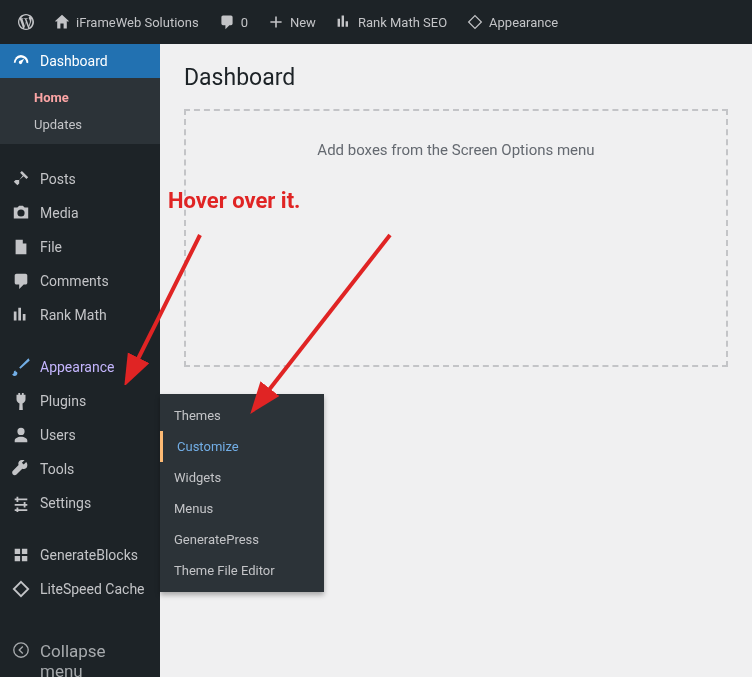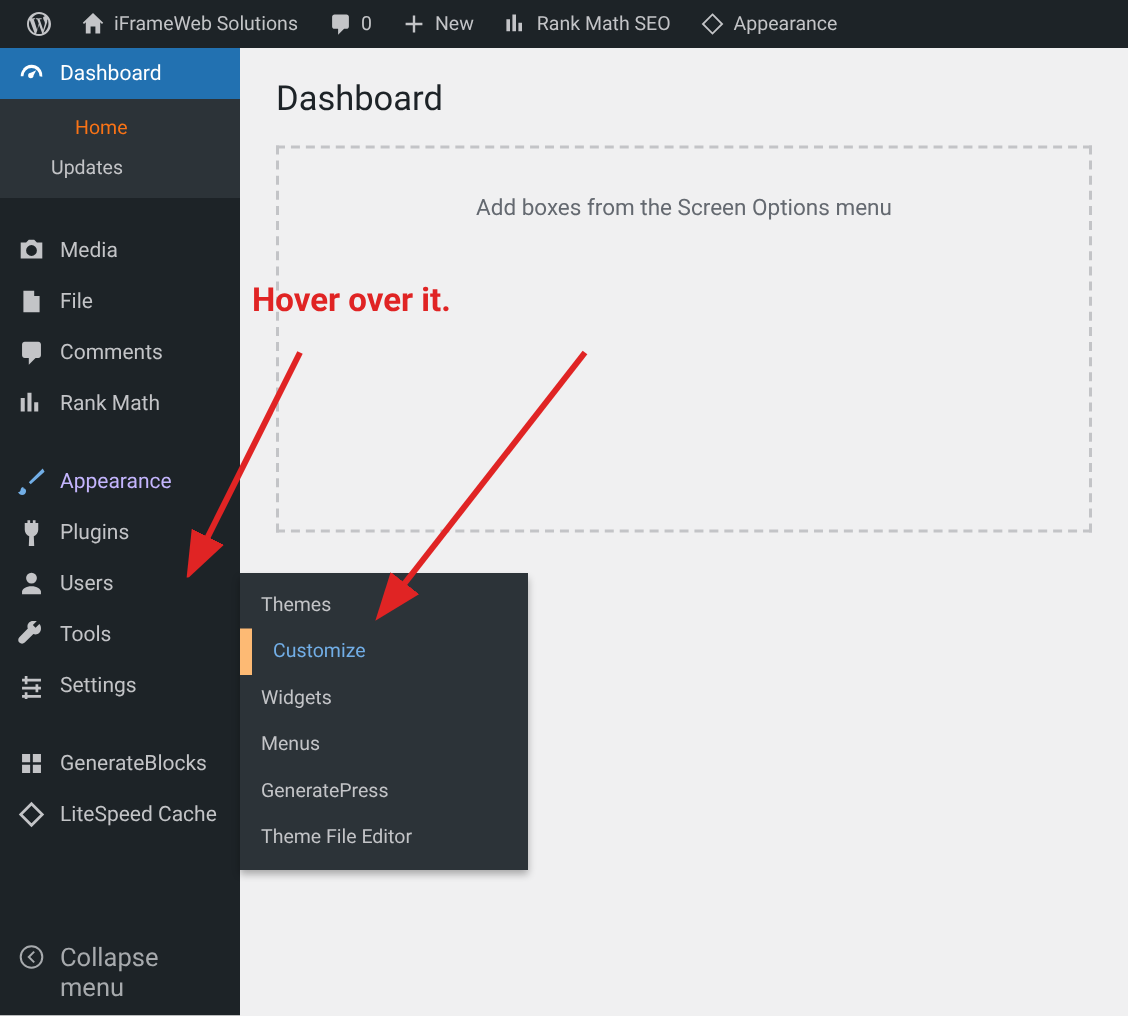--- a/index.html
+++ b/index.html
@@ -1,38 +1,38 @@
 <!DOCTYPE html>
 <html><head>
 <meta charset="utf-8">
 <style>
 * { margin: 0; padding: 0; box-sizing: border-box; font-family: -apple-system, BlinkMacSystemFont, "Segoe UI", Roboto, sans-serif; }
 body { background: #f0f0f1; width: 752px; height: 677px; overflow: hidden; position: relative; }
 
-.adminbar { background: #1d2327; height: 32px; display: flex; align-items: center; padding: 0 8px; color: #c3c4c7; font-size: 13px; }
+.adminbar { background: #1d2327; height: 44px; display: flex; align-items: center; padding: 0 8px; color: #c3c4c7; font-size: 13px; }
 .adminbar-item { display: inline-flex; align-items: center; padding: 0 10px; height: 32px; cursor: pointer; gap: 6px; }
 .adminbar-icon { width: 16px; height: 16px; display: inline-flex; align-items: center; justify-content: center; fill: currentColor; }
 
 .wrap { display: flex; height: calc(677px - 32px); }
 
 .sidebar { width: 160px; background: #1d2327; color: #c3c4c7; display: flex; flex-direction: column; position: relative; }
 .menu-item { display: flex; align-items: center; padding: 8px 12px; font-size: 14px; cursor: pointer; position: relative; gap: 10px; }
 .menu-item.current { background: #2271b1; color: #fff; }
 .menu-item.current::after { content: ""; position: absolute; right: -8px; top: 50%; margin-top: -8px; border: 8px solid transparent; border-right-color: #f0f0f1; }
 .menu-item.highlight { color: #c4b5fd; }
 .menu-icon { width: 18px; height: 18px; display: inline-flex; align-items: center; justify-content: center; fill: currentColor; flex-shrink: 0; }
 .submenu { background: #2c3338; padding: 6px 0; }
 .submenu-item { padding: 6px 12px 6px 34px; font-size: 13px; cursor: pointer; color: #c3c4c7; }
-.submenu-item.current { color: #f97316; font-weight: 400; margin-left: 16px; }
+.submenu-item.current { color: #fca5a5; font-weight: 700; }
 .menu-sep { height: 18px; }
 .collapse { margin-top: auto; padding: 8px 12px; font-size: 17px; color: #a7aaad; cursor: pointer; display: flex; align-items: flex-start; gap: 10px; }
 
-.flyout { position: absolute; left: 160px; top: 350px; background: #2c3338; width: 192px; box-shadow: 0 3px 5px rgba(0,0,0,.3); padding: 6px 0; }
+.flyout { position: absolute; left: 160px; top: 350px; background: #2c3338; width: 164px; box-shadow: 0 3px 5px rgba(0,0,0,.3); padding: 6px 0; }
 .flyout-item { padding: 8px 14px; font-size: 13px; color: #c3c4c7; cursor: pointer; }
-.flyout-item.hl { color: #72aee6; border-left: 8px solid #fdba74; }
+.flyout-item.hl { color: #72aee6; border-left: 3px solid #fdba74; }
 
 .content { flex: 1; padding: 20px 24px; position: relative; }
 .page-title { font-size: 23px; font-weight: 400; color: #1d2327; margin-bottom: 18px; }
 .dashed-box { border: 2px dashed #c3c4c7; height: 258px; padding: 30px 20px; color: #646970; font-size: 15px; text-align: center; }
 
 .anno-text { position: absolute; color: #e02424; font-size: 22px; font-weight: bold; top: 188px; left: 168px; }
 .arrow { position: absolute; pointer-events: none; }
 </style>
 </head>
 <body>
@@ -97,20 +97,28 @@
           </svg>
       </span>
       <span>Dashboard</span>
     </div>
     <div class="submenu">
       <div class="submenu-item current">Home</div>
       <div class="submenu-item">Updates</div>
     </div>
     <div class="menu-sep"></div>
 
+    <div class="menu-item">
+      <span class="menu-icon">
+        <svg viewBox="0 0 20 20">
+            <path d="M11 1l-2 2 3 3-4 5H4l-2 2 4 4 2-2v-4l5-4 3 3 2-2z"></path>
+          </svg>
+      </span>
+      <span>Posts</span>
+    </div>
     <div class="menu-item">
       <span class="menu-icon">
         <svg viewBox="0 0 20 20">
             <path d="M2 4h4l2-2h4l2 2h4v12H2zm8 10a4 4 0 100-8 4 4 0 000 8z"></path>
           </svg>
       </span>
       <span>Media</span>
     </div>
     <div class="menu-item">
       <span class="menu-icon">

